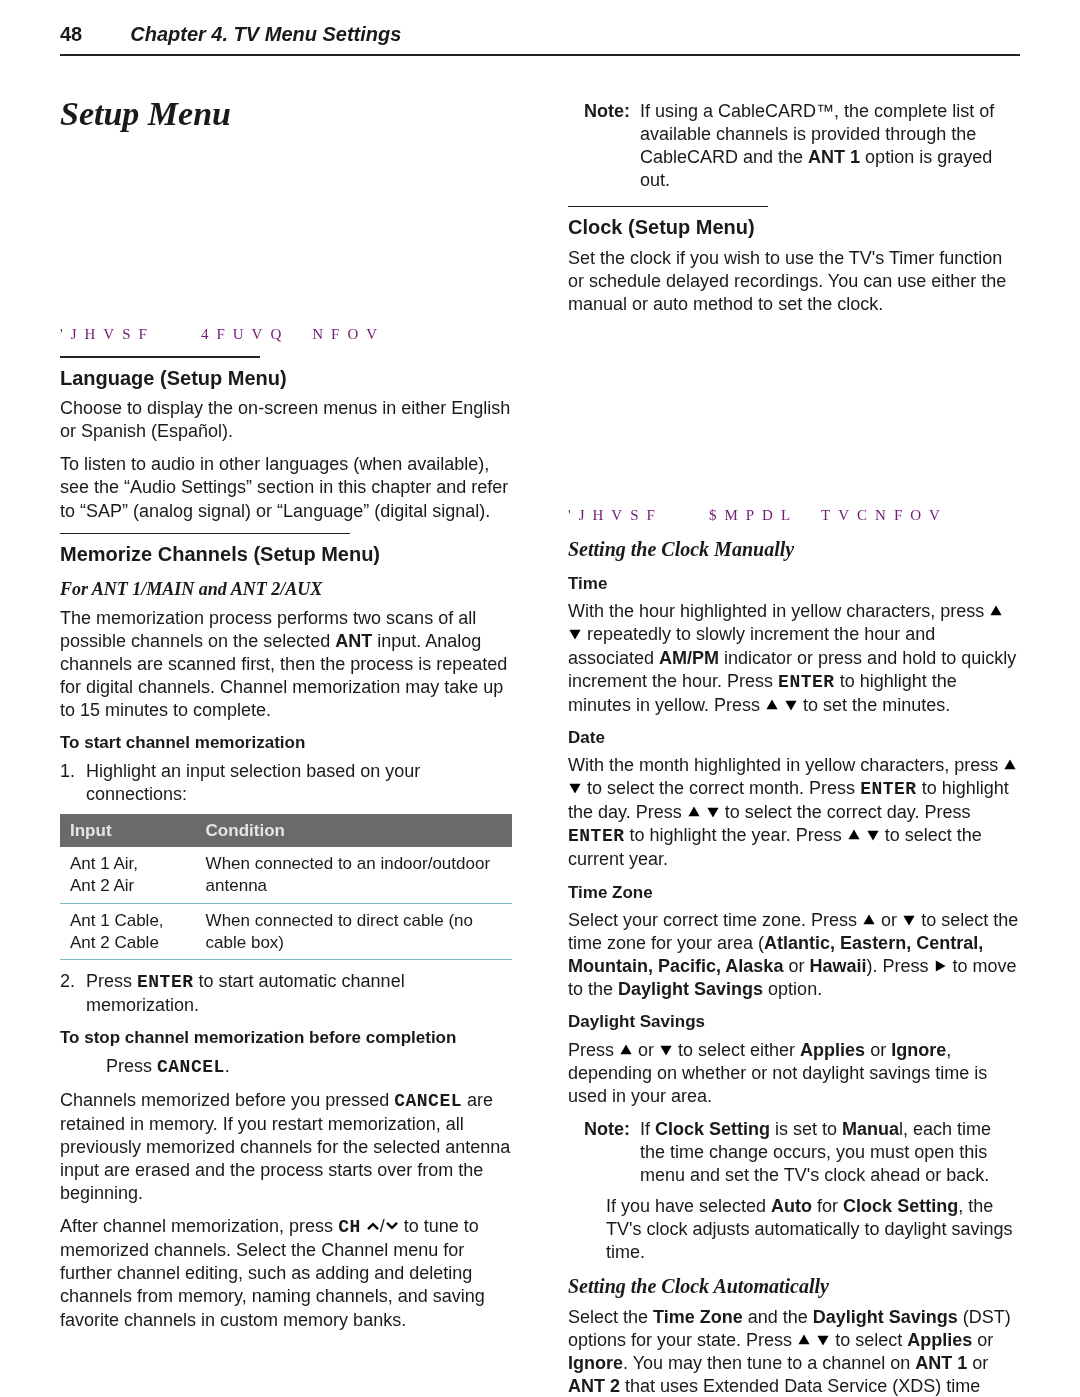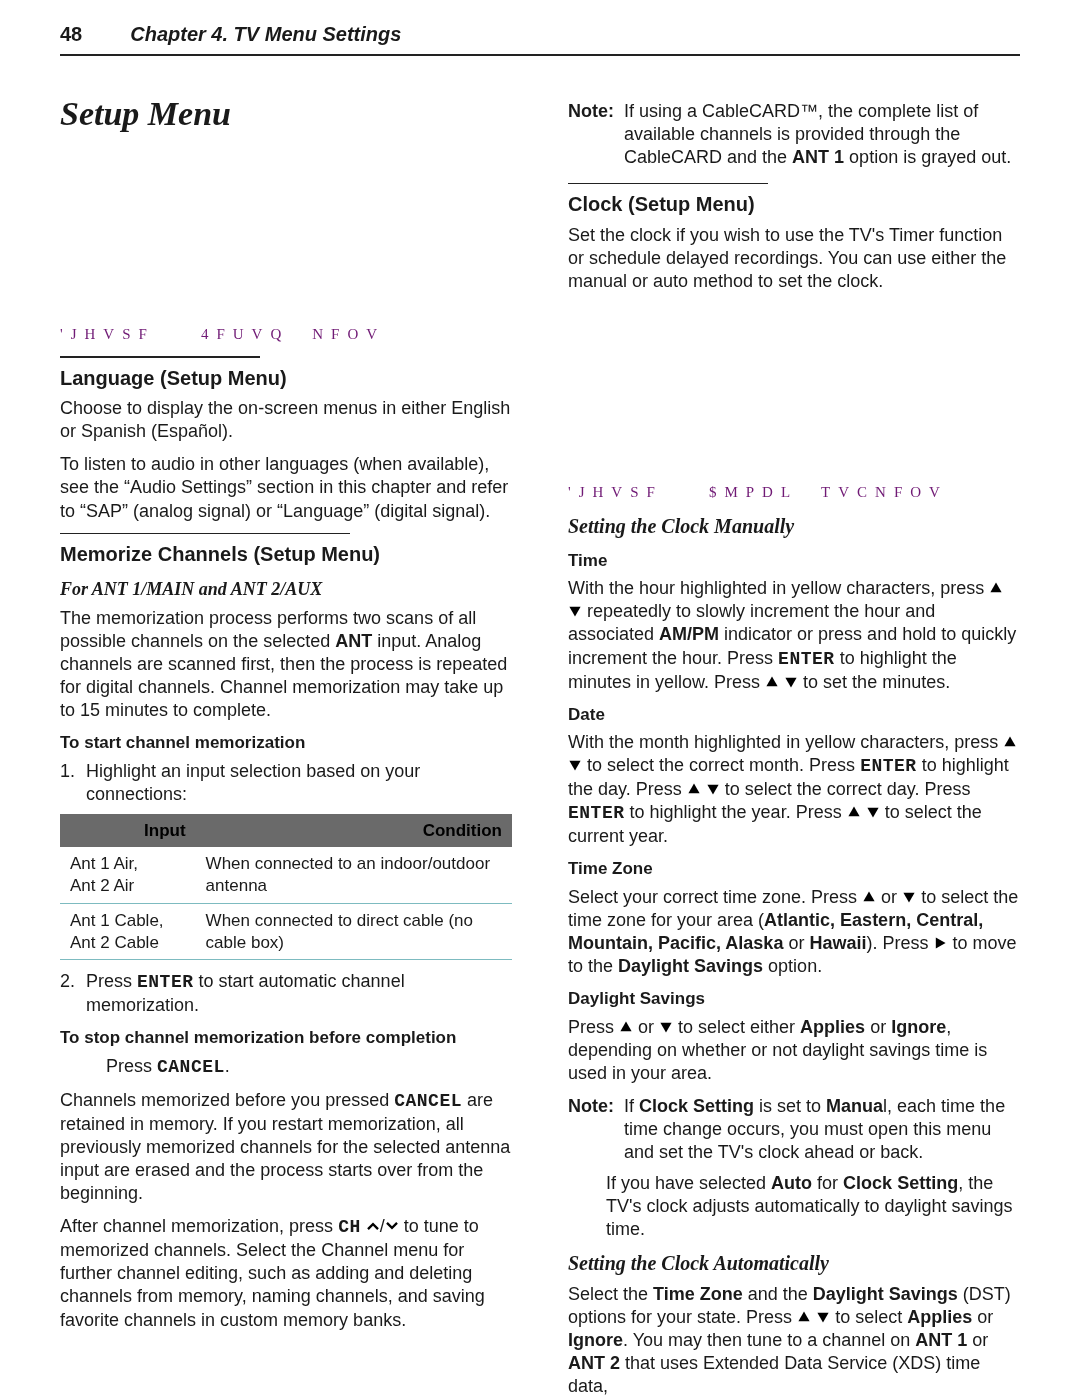--- a/index.html
+++ b/index.html
@@ -81,40 +81,40 @@
     font-size:20px;
     margin:10px 0 6px 0;
   }
   .mini-bold {
     font-weight:700;
     font-size:17px;
     margin:10px 0 2px 0;
   }
 
   p { margin:6px 0 10px 0; text-align:left; }
-  .note-row { display:flex; gap:10px; margin:8px 0; }
+  .note-row { display:flex; gap:10px; margin:8px 16px; }
   .note-row .lbl { font-weight:700; flex:0 0 auto; }
   .note-row .txt { flex:1 1 auto; }
 
   ol.steps { margin:6px 0 6px 20px; padding:0; }
   ol.steps li { margin:4px 0 8px 0; padding-left:6px; }
 
   .smallcaps { font-variant: small-caps; font-weight:700; letter-spacing:0.5px; }
 
   
   table.cond {
     width:100%;
     border-collapse:collapse;
     margin:8px 0 10px 0;
     font-size:17px;
   }
   table.cond th {
     background:var(--tblhdr);
-    color:#000000;
-    text-align:right;
+    color:#e5e5e5;
+    text-align:left;
     padding:6px 10px;
     font-weight:700;
   }
   table.cond td {
     padding:6px 10px;
     vertical-align:top;
   }
   table.cond tr.r0 td { border-bottom:1.5px solid var(--teal-rule); }
   table.cond tr.r1 td { border-bottom:1.5px solid var(--teal-rule); }
 

